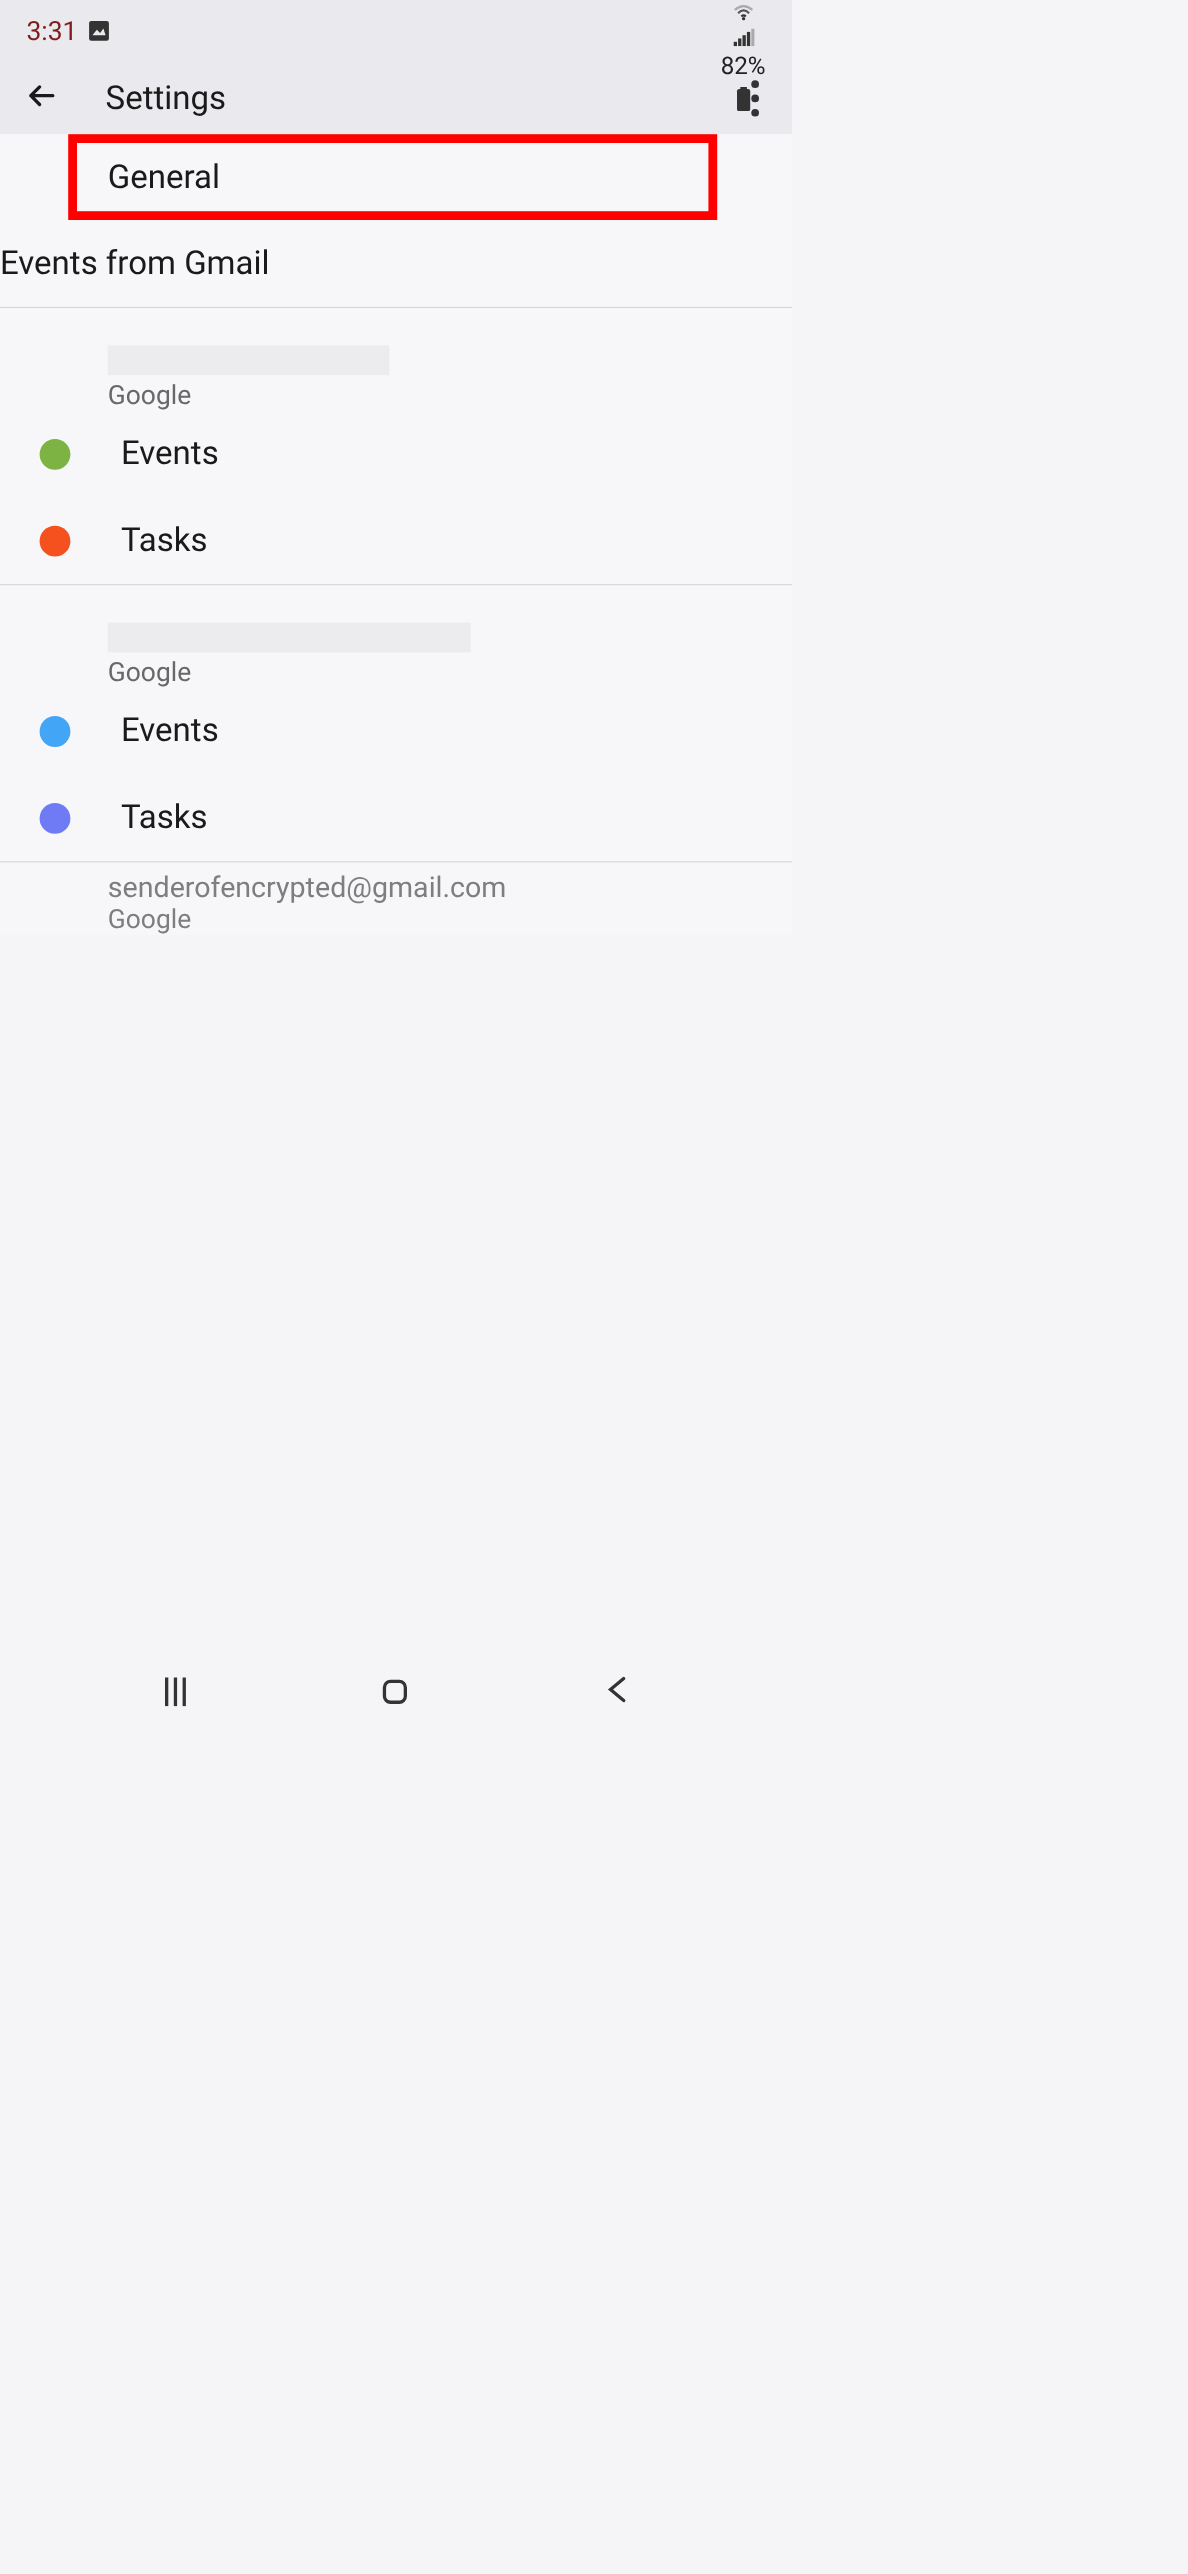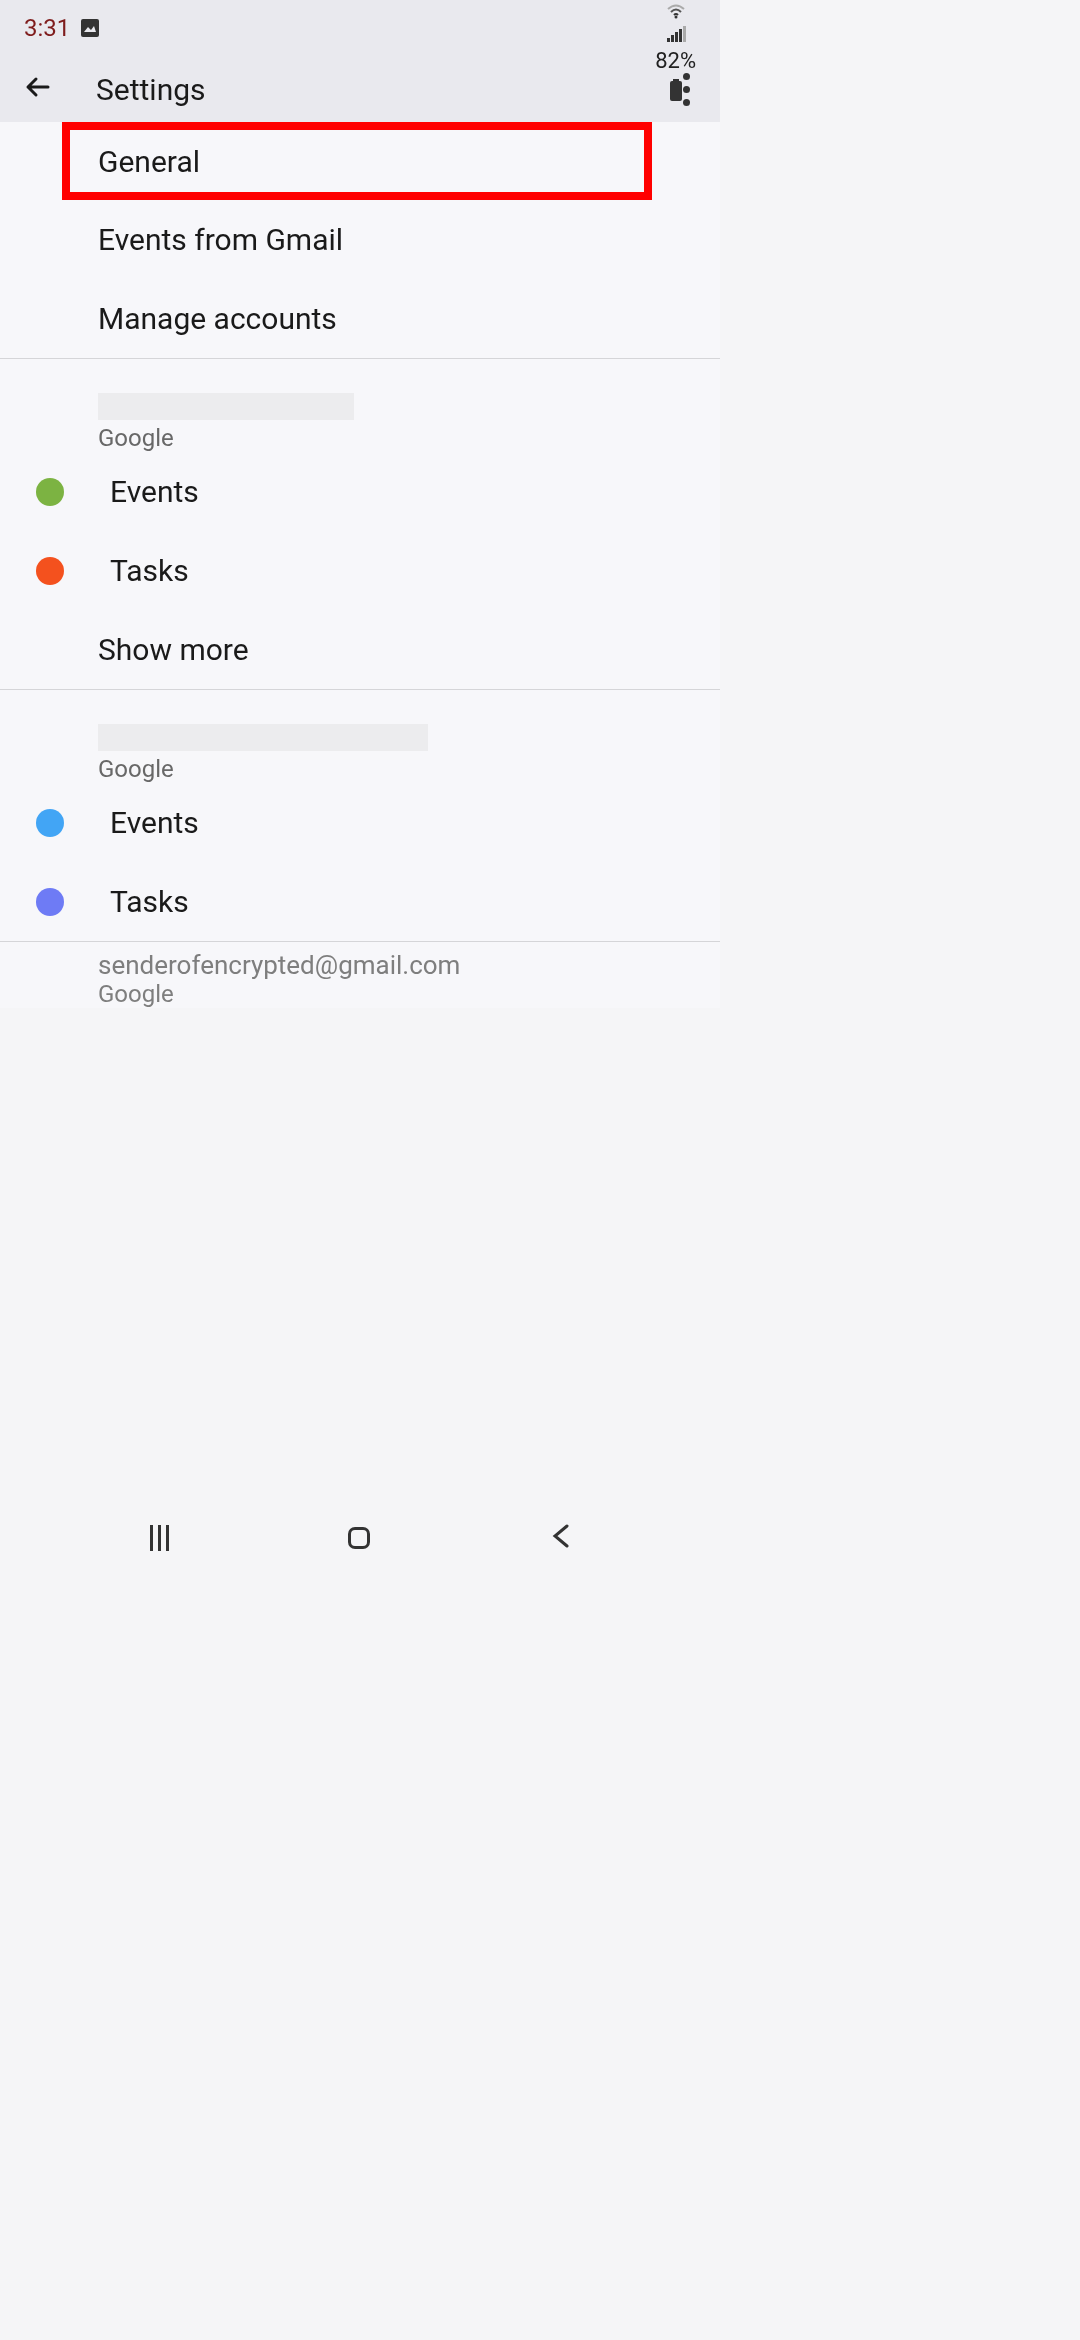--- a/index.html
+++ b/index.html
@@ -85,21 +85,20 @@
     }
     
     .section {
       border-bottom: 1px solid #d5d5d8;
     }
     
     .row {
       height: 79px;
       display: flex;
       align-items: center;
-      padding-left: 98px;
     }
     
     .row-label {
       font-size: 30px;
       color: #1a1a1a;
     }
     
     .highlight-box {
       border: 8px solid #ff0000;
       margin-left: 62px;
@@ -268,44 +267,38 @@
     <div class="highlight-box">
       <div class="row">
         <span class="row-label">General</span>
       </div>
     </div>
 
     <div class="row">
       <span class="row-label">Events from Gmail</span>
     </div>
 
-    <div class="row">
-      <span class="row-label">Manage accounts</span>
-    </div>
   </div>
 
   <div class="section">
     <div class="account-header">
       <div class="redacted w1"></div>
       <span class="account-provider">Google</span>
     </div>
 
     <div class="row-with-dot">
       <span class="color-dot dot-green"></span>
       <span class="row-label">Events</span>
     </div>
 
     <div class="row-with-dot">
       <span class="color-dot dot-orange"></span>
       <span class="row-label">Tasks</span>
     </div>
 
-    <div class="row">
-      <span class="row-label">Show more</span>
-    </div>
   </div>
 
   <div class="section">
     <div class="account-header">
       <div class="redacted w2"></div>
       <span class="account-provider">Google</span>
     </div>
 
     <div class="row-with-dot">
       <span class="color-dot dot-blue"></span>

